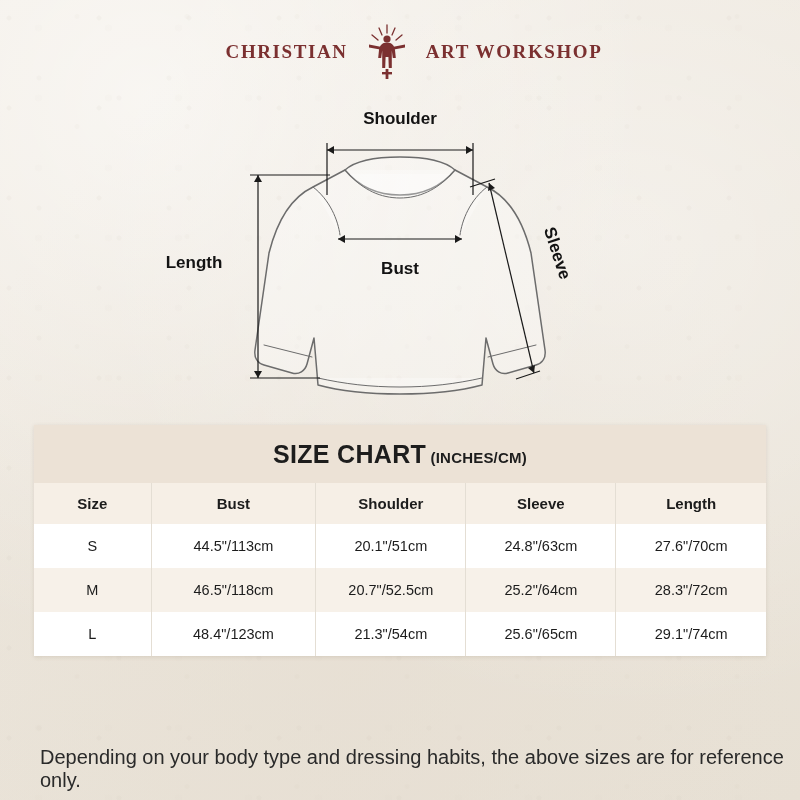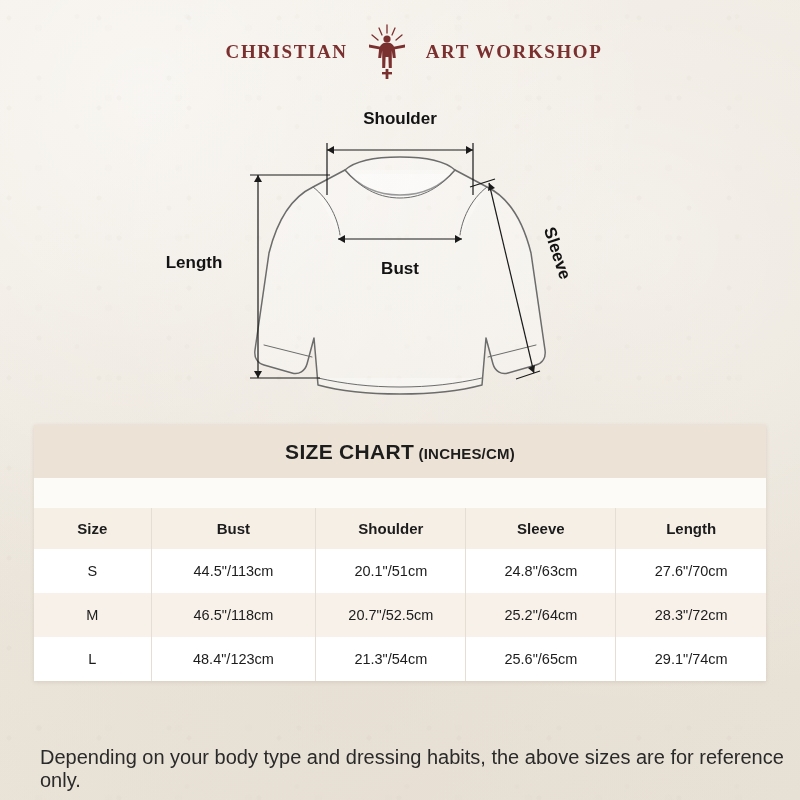--- a/index.html
+++ b/index.html
@@ -82,35 +82,34 @@
     background: #fdfbf7;
     box-shadow: 0 1px 4px rgba(120,105,85,0.18);
   }
   .card-title {
     background: #ece2d6;
     text-align: center;
     padding: 15px 0 14px 0;
     color: #1d1d1d;
   }
   .card-title .big {
-    font-size: 21px;
+    font-size: 25px;
     font-weight: 700;
     letter-spacing: 0.3px;
   }
   .card-title .small {
     font-size: 15px;
     font-weight: 700;
     letter-spacing: 0.2px;
     text-align: center;
   }
   table.size-table {
     width: 100%;
     border-collapse: collapse;
     table-layout: fixed;
-    margin-top: 30px;
   }
   table.size-table th,
   table.size-table td {
     text-align: center;
     font-size: 14.5px;
     color: #1c1c1c;
     border-right: 1px solid #e4ded4;
     padding: 0;
     height: 44px;
     font-weight: 400;

